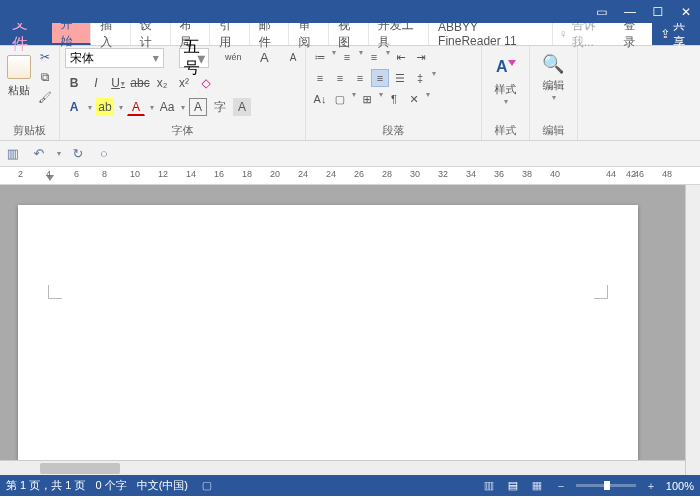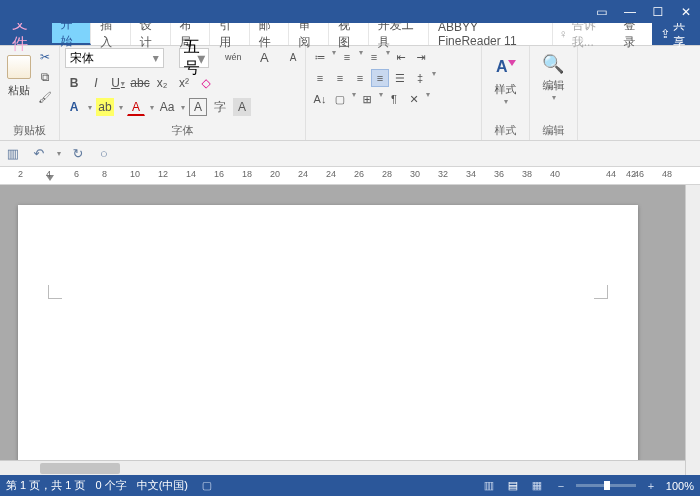--- a/index.html
+++ b/index.html
@@ -7,21 +7,21 @@
 
 .titlebar { height: 23px; background: #2b579a; color: #fff; display: flex; align-items: center; position: relative; }
 .titlebar-title { position: absolute; left: 50%; transform: translateX(-50%); font-size: 12px; white-space: nowrap; }
 .titlebar-ctl { margin-left: auto; display: flex; height: 100%; }
 .titlebar-ctl span { width: 28px; height: 100%; display: flex; align-items: center; justify-content: center; font-size: 12px; }
 .titlebar-ctl span:last-child { background: #2b579a; }
 
 .tabbar { height: 23px; background: #fff; border-bottom: 1px solid #d4d4d4; display: flex; align-items: stretch; }
 .tab-file { background: #2b579a; color: #f9a8d4; padding: 0 12px; display: flex; align-items: center; font-size: 16px; font-family: Liberation Mono, monospace; }
 .tab { padding: 0 9px; display: flex; align-items: center; color: #555; font-size: 12px; border-right: 1px solid #e6e6e6; }
-.tab.active { background: #7dd3fc; color: #2b579a; border-bottom: 2px solid #2b579a; }
+.tab.active { background: #fca5a5; color: #2b579a; border-bottom: 2px solid #2b579a; }
 .tab-hint { display:flex; align-items:center; color:#aaa; padding:0 6px; gap:4px; }
 .tab-login { padding:0 8px; display:flex; align-items:center; color:#555; }
 .tab-share { background:#2b579a; color:#fff; padding:0 8px; display:flex; align-items:center; gap:3px; }
 
 .ribbon { height: 95px; background: #f3f3f3; border-bottom: 1px solid #d4d4d4; display: flex; }
 .group { border-right: 1px solid #e0e0e0; display: flex; flex-direction: column; padding: 2px 5px 0; }
 .group-body { flex: 1; display: flex; align-items: flex-start; gap: 3px; }
 .group-label { text-align: center; font-size: 11px; color: #666; padding: 2px 0; position: relative; }
 
 .vstack { display: flex; flex-direction: column; align-items: center; gap: 2px; }
@@ -199,20 +199,21 @@
         <span class="para-btn">A↓</span>
         <span class="para-btn">▢</span>
           <span class="dd-arrow">▾</span>
         <span class="para-btn">⊞</span>
           <span class="dd-arrow">▾</span>
         <span class="para-btn">¶</span>
         <span class="para-btn">✕</span>
           <span class="dd-arrow">▾</span>
       </div>
     </div>
+    <div class="group-label">段落</div>
   </div>
 
   <div class="group" style="width:48px;">
     <div class="group-body" style="justify-content:center;">
       <div class="style-pane">
         <div class="style-big">
           <svg viewBox="0 0 24 24">
               <text x="2" y="18" font-size="16" fill="#2b579a" font-weight="bold">A</text>
               <path d="M14 6 L22 6 L18 12 Z" fill="#d4a"></path>
             </svg>

